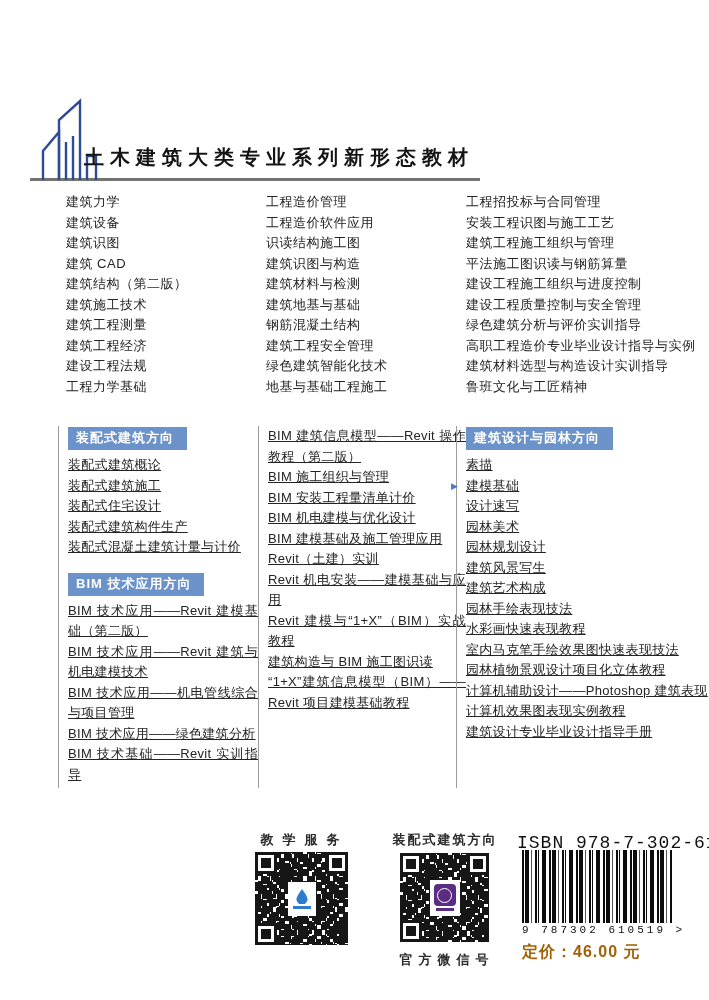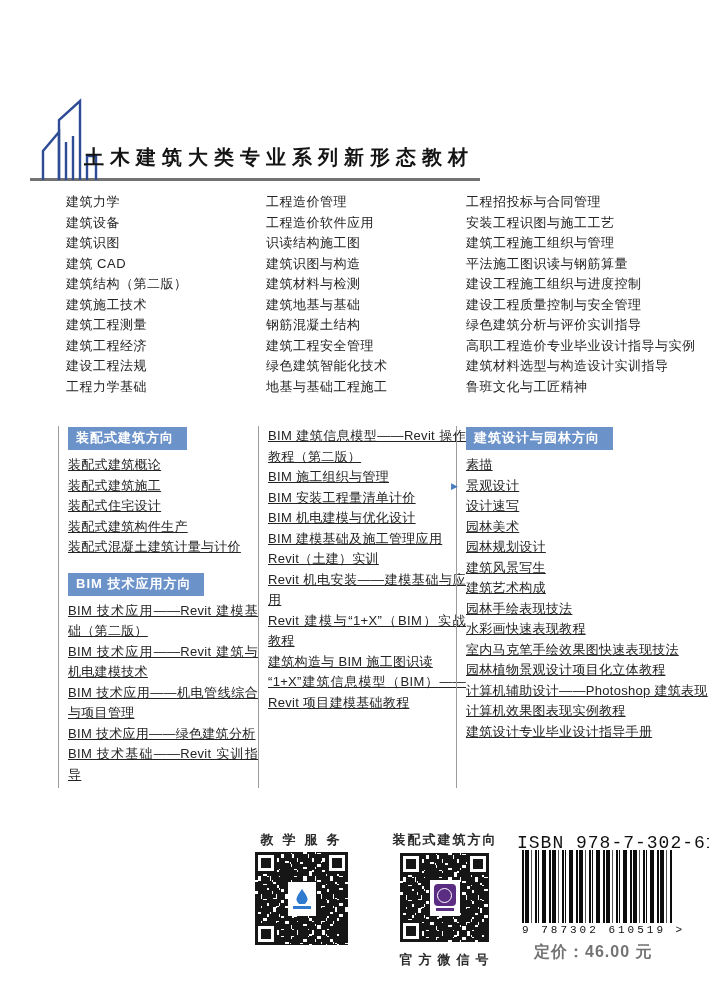--- a/index.html
+++ b/index.html
@@ -61,21 +61,21 @@
 
   .isbn{position:absolute;left:517px;top:833px;font-family:"Liberation Mono","DejaVu Sans Mono",monospace;
         font-size:18px;letter-spacing:1px;color:#111;white-space:nowrap;}
   .barcode{position:absolute;left:522px;top:850px;width:150px;height:73px;
     background:repeating-linear-gradient(90deg,
       #0c0c0c 0 2px,#fff 2px 3px,#0c0c0c 3px 7px,#fff 7px 9px,#555 9px 10px,
       #fff 10px 13px,#0c0c0c 13px 15px,#fff 15px 16px,#0c0c0c 16px 17px,#fff 17px 20px,
       #0c0c0c 20px 24px,#fff 24px 27px);}
   .bardigits{position:absolute;left:522px;top:924px;width:152px;font-family:"Liberation Mono","DejaVu Sans Mono",monospace;
         font-size:11px;letter-spacing:3px;color:#111;white-space:nowrap;}
-  .price{position:absolute;left:534px;top:942px;font-size:16px;font-weight:bold;color:#737373;letter-spacing:1px;white-space:nowrap;}
+  .price{position:absolute;left:522px;top:942px;font-size:16px;font-weight:bold;color:#a16207;letter-spacing:1px;white-space:nowrap;}
 </style>
 </head>
 <body>
 
 <div class="page">
 
   <div class="brand">
     <svg width="78" height="84" viewBox="0 0 78 84" fill="none" stroke="#2e4b96" stroke-width="2.4">
       <path d="M13 84 V55 L29 36 V84"></path>
       <path d="M29 84 V24 L50 5 V84"></path>
@@ -167,21 +167,21 @@
     <div class="band">建筑设计与园林方向</div>
     <ul class="midlist">
 
         <li>
           
           <span>素描</span>
         </li>
 
         <li>
           <span class="mark">▶</span>
-          <span>景观设计</span>
+          <span>建模基础</span>
         </li>
 
         <li>
           
           <span>设计速写</span>
         </li>
 
         <li>
           
           <span>园林美术</span>

